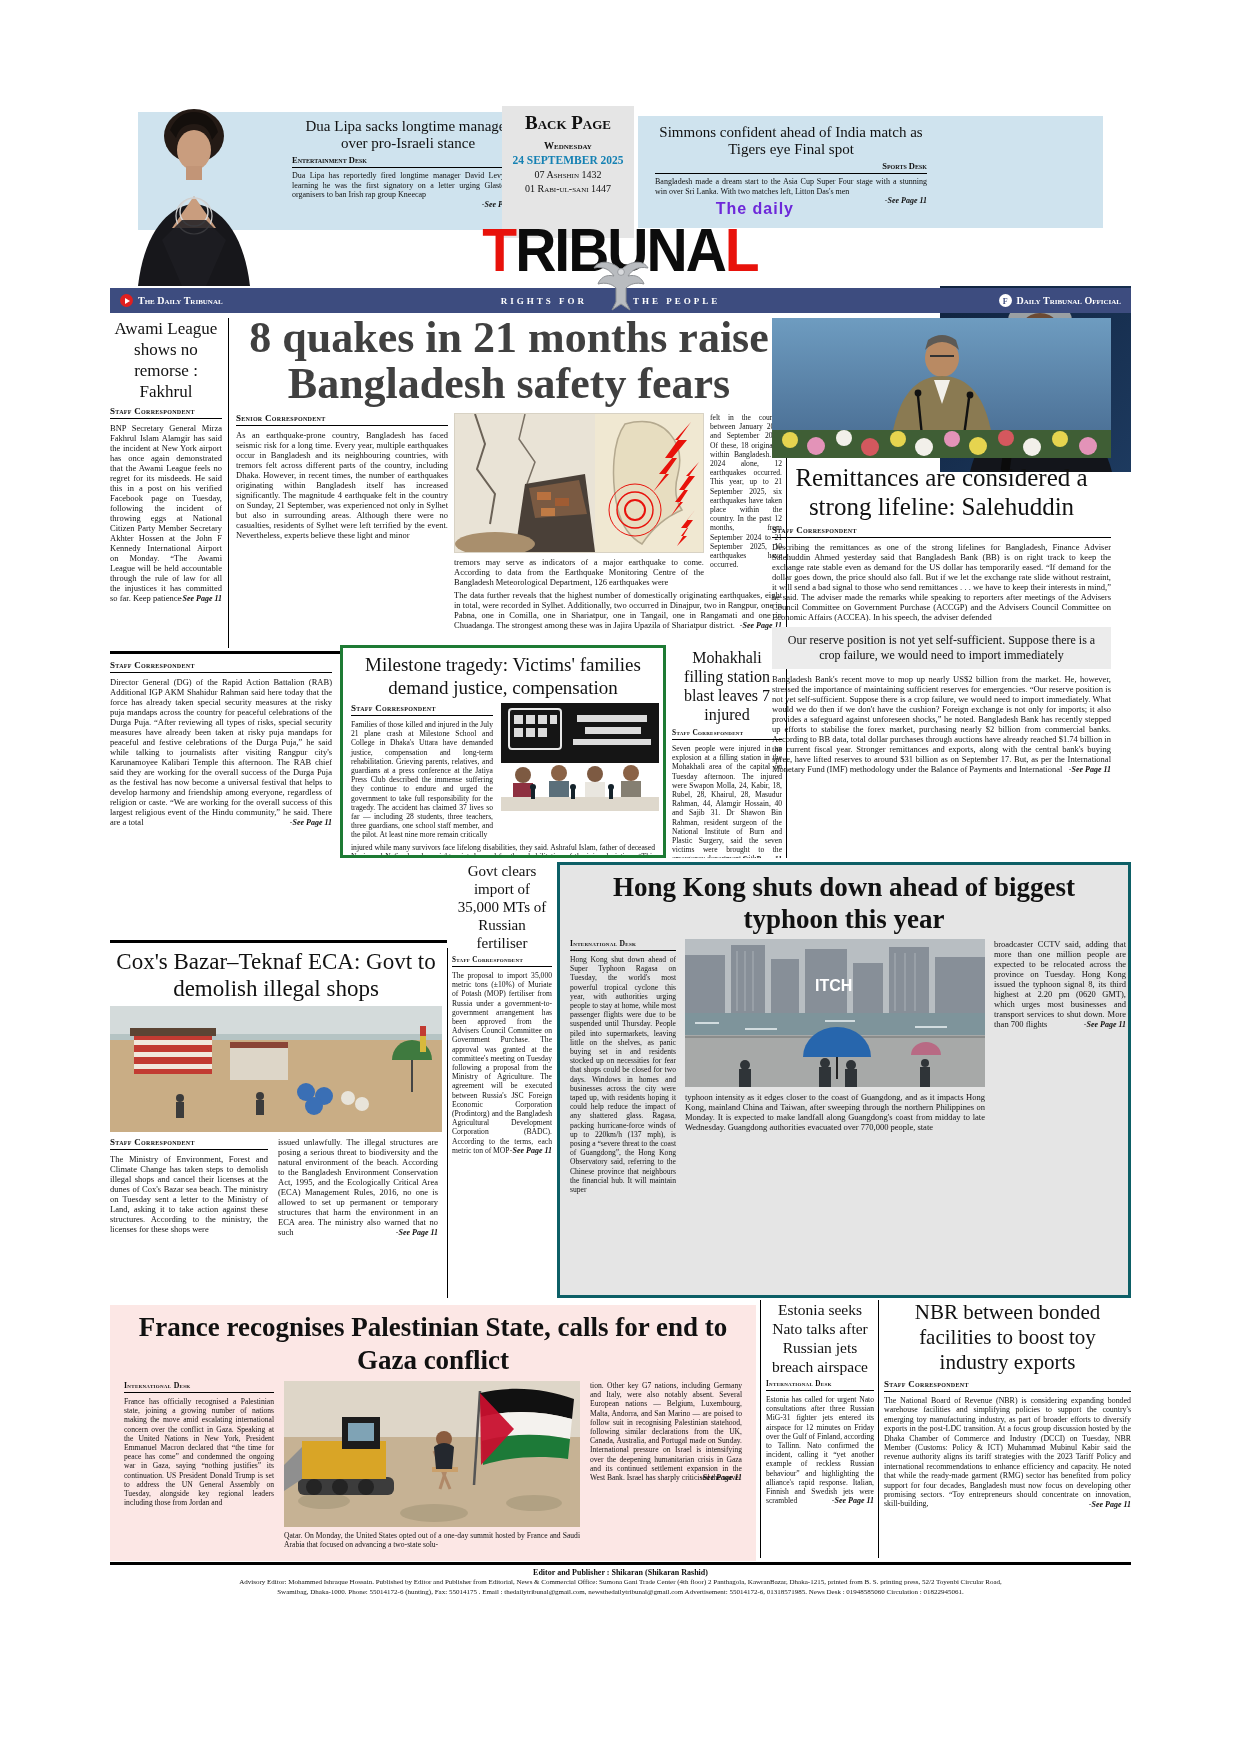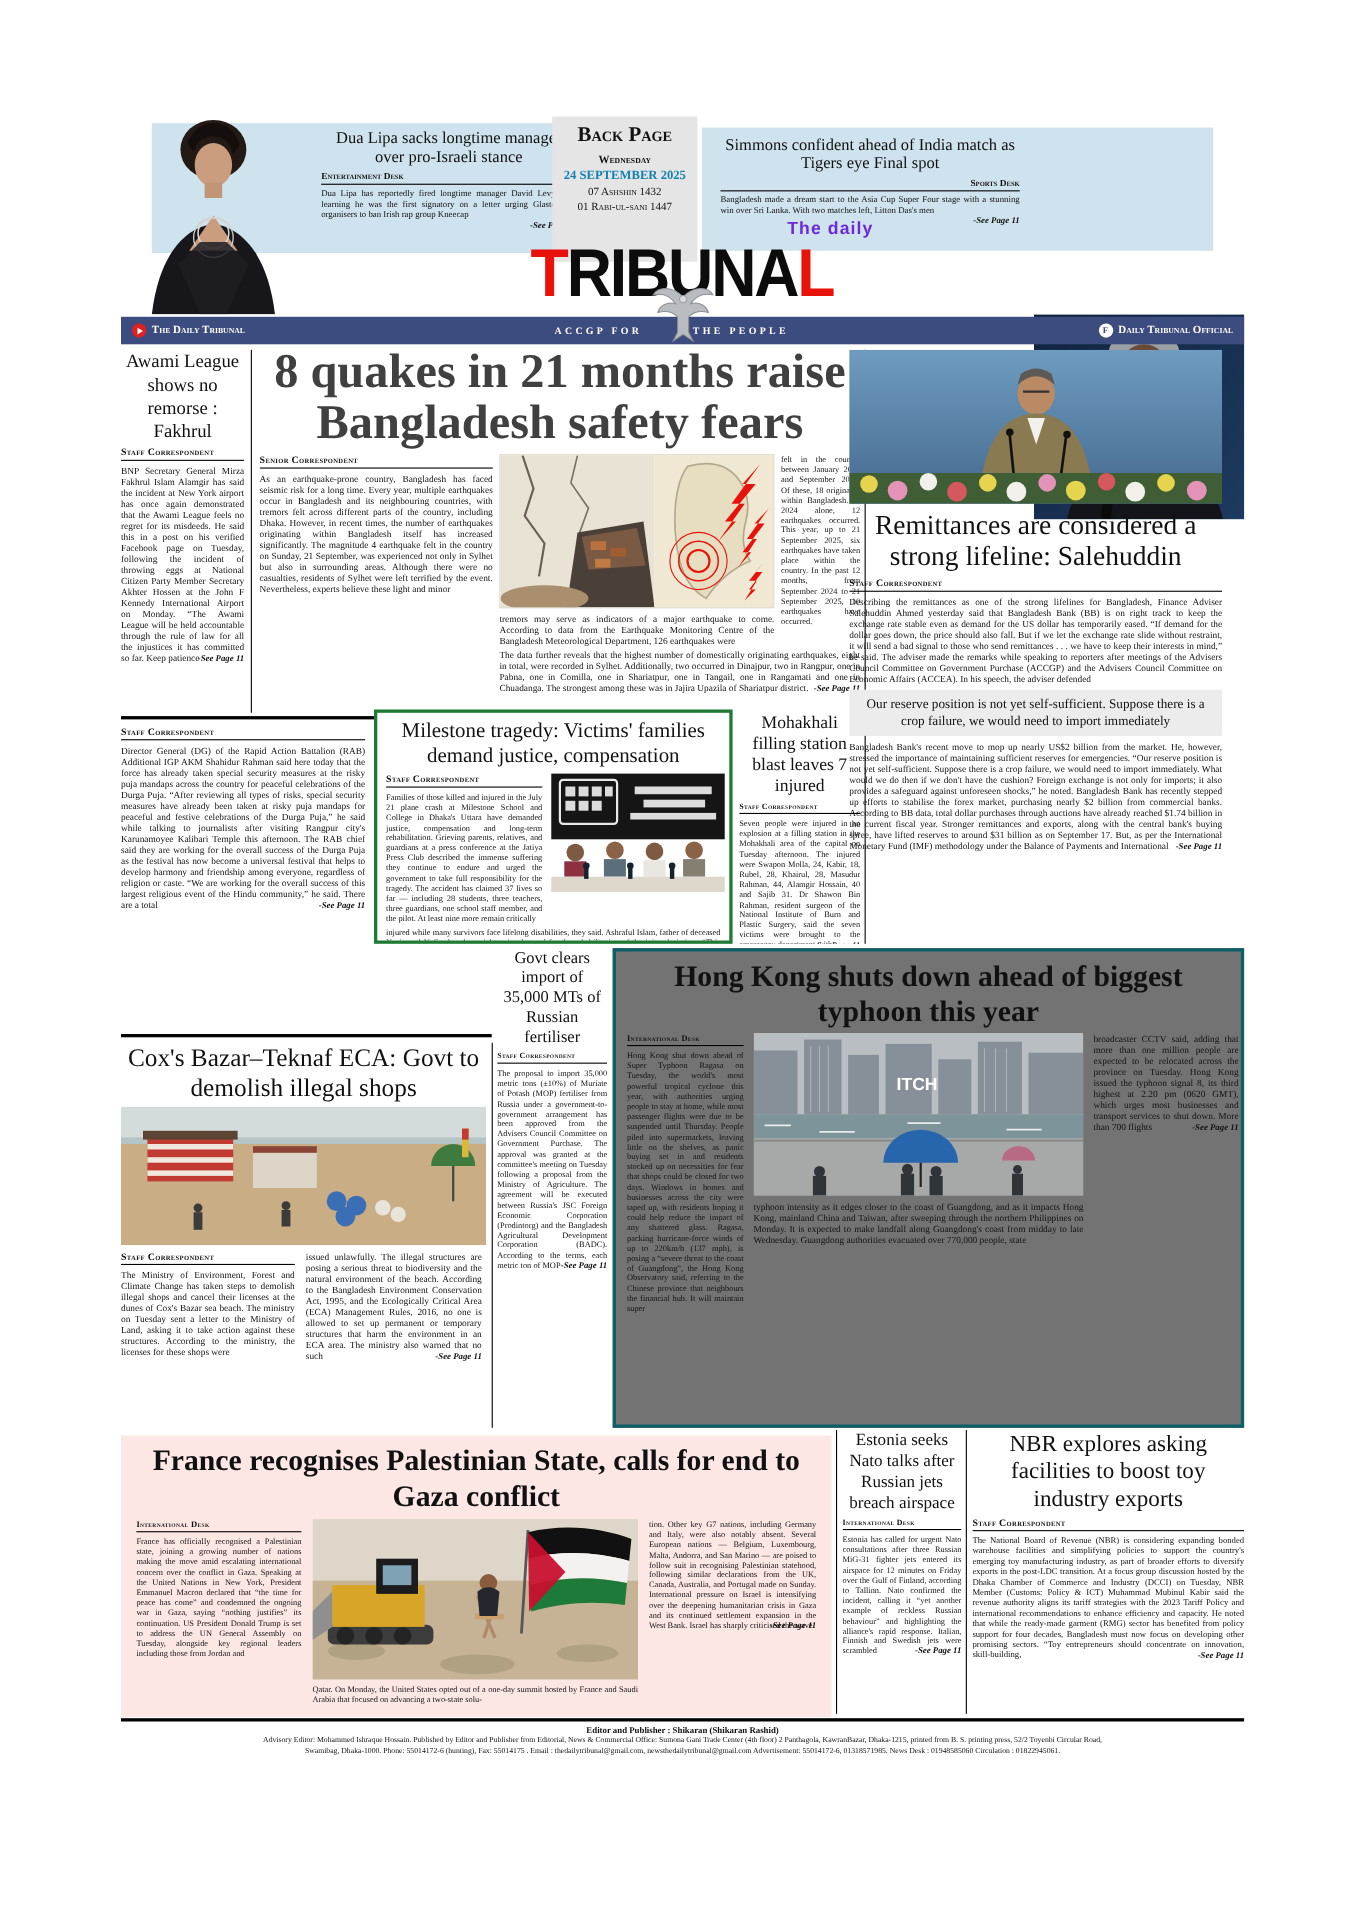--- a/index.html
+++ b/index.html
@@ -43,21 +43,21 @@
         border-top:3px solid transparent;border-bottom:3px solid transparent;}
   .fb{width:13px;height:13px;border-radius:50%;background:#fff;color:#3d4c7f;font-weight:bold;
         font-size:11px;text-align:center;line-height:13px;font-family:"Liberation Serif",serif;}
   .eagle{z-index:5;}
   
   .lead-hl{color:#404040;font-weight:bold;font-size:44px;line-height:46px;text-align:center;margin:0;}
   .lead-body{display:flex;margin-top:6px;}
   .quake-art{display:flex;height:138px;border:1px solid #d8d2c4;}
   
   .milestone-box{border:3px solid #1e7a34;background:#fff;padding:5px 8px;box-sizing:border-box;overflow:hidden;}
-  .hk-box{border:3px solid #0d5f66;background:#737373;padding:6px 10px;box-sizing:border-box;overflow:hidden;}
+  .hk-box{border:3px solid #0d5f66;background:#e5e5e5;padding:6px 10px;box-sizing:border-box;overflow:hidden;}
   .france-box{background:#fce7e5;padding:6px 14px;box-sizing:border-box;overflow:hidden;}
   .pullquote{background:#ececec;padding:6px 10px;text-align:center;font-size:12px;line-height:15px;margin:5px 0;}
   .photo{overflow:hidden;position:relative;}
   
   .footer{text-align:center;}
   .footer .f1{font-weight:bold;font-size:8px;}
   .footer .f2{font-size:7px;line-height:10px;}
   .clip{overflow:hidden;}
   h1,h2,h3,p{margin:0;}
 </style>
@@ -133,21 +133,21 @@
       <circle cx="29" cy="14" r="3.4" fill="#d8dadd" stroke="#8d9094" stroke-width=".8"></circle>
     </svg>
   </div>
 
   <div class="abs ribbon" style="left:110px;top:288px;width:1001px;height:25px;">
     <div class="grp">
       <span class="yt"></span>
       <span>The Daily Tribunal</span>
     </div>
     <div class="ctr">
-      <span>ACCGP FOR</span>
+      <span>RIGHTS FOR</span>
       <span>THE PEOPLE</span>
     </div>
     <div class="grp">
       <span class="fb">f</span>
       <span>Daily Tribunal Official</span>
     </div>
   </div>
 
   <div class="abs clip" style="left:110px;top:318px;width:112px;height:332px;">
     <h2 class="colhead" style="font-size:17px;line-height:21px;">Awami League shows no remorse : Fakhrul</h2>
@@ -478,21 +478,21 @@
 
   <div class="abs clip" style="left:766px;top:1300px;width:108px;height:258px;">
     <h2 class="colhead" style="font-size:15.5px;line-height:19px;">Estonia seeks Nato talks after Russian jets breach airspace</h2>
     <div class="kick" style="font-size:7.2px;">International Desk</div>
     <p class="bodytext small">Estonia has called for urgent Nato consultations after three Russian MiG-31 fighter jets entered its airspace for 12 minutes on Friday over the Gulf of Finland, according to Tallinn. Nato confirmed the incident, calling it “yet another example of reckless Russian behaviour” and highlighting the alliance's rapid response. Italian, Finnish and Swedish jets were scrambled</p>
     <span class="seepage">-See Page 11</span>
   </div>
   <div class="abs vrule" style="left:878px;top:1300px;height:258px;"></div>
 
   <div class="abs clip" style="left:884px;top:1300px;width:247px;height:258px;">
-    <h2 class="colhead" style="font-size:21px;line-height:25px;">NBR explores asking facilities to boost toy industry exports</h2>
+    <h2 class="colhead" style="font-size:21px;line-height:25px;">NBR between bonded facilities to boost toy industry exports</h2>
     <div class="byline">Staff Correspondent</div>
     <p class="bodytext" style="font-size:7.9px;line-height:9.4px;">The National Board of Revenue (NBR) is considering expanding bonded warehouse facilities and simplifying policies to support the country's emerging toy manufacturing industry, as part of broader efforts to diversify exports in the post-LDC transition. At a focus group discussion hosted by the Dhaka Chamber of Commerce and Industry (DCCI) on Tuesday, NBR Member (Customs: Policy &amp; ICT) Muhammad Mubinul Kabir said the revenue authority aligns its tariff strategies with the 2023 Tariff Policy and international recommendations to enhance efficiency and capacity. He noted that while the ready-made garment (RMG) sector has benefited from policy support for four decades, Bangladesh must now focus on developing other promising sectors. “Toy entrepreneurs should concentrate on innovation, skill-building,</p>
     <span class="seepage">-See Page 11</span>
   </div>
 
   <div class="abs" style="left:110px;top:1562px;width:1021px;height:2.5px;background:#000;"></div>
   <div class="abs footer" style="left:110px;top:1568px;width:1021px;">
     <div class="f1">Editor and Publisher : Shikaran (Shikaran Rashid)</div>
     <div class="f2">Advisory Editor: Mohammed Ishraque Hossain. Published by Editor and Publisher from Editorial, News &amp; Commercial Office: Sumona Gani Trade Center (4th floor) 2 Panthagola, KawranBazar, Dhaka-1215, printed from B. S. printing press, 52/2 Toyenbi Circular Road,</div>
     <div class="f2">Swamibag, Dhaka-1000. Phone: 55014172-6 (hunting), Fax: 55014175 . Email : thedailytribunal@gmail.com, newsthedailytribunal@gmail.com Advertisement: 55014172-6, 01318571985. News Desk : 01948585060 Circulation : 01822945061.</div>

